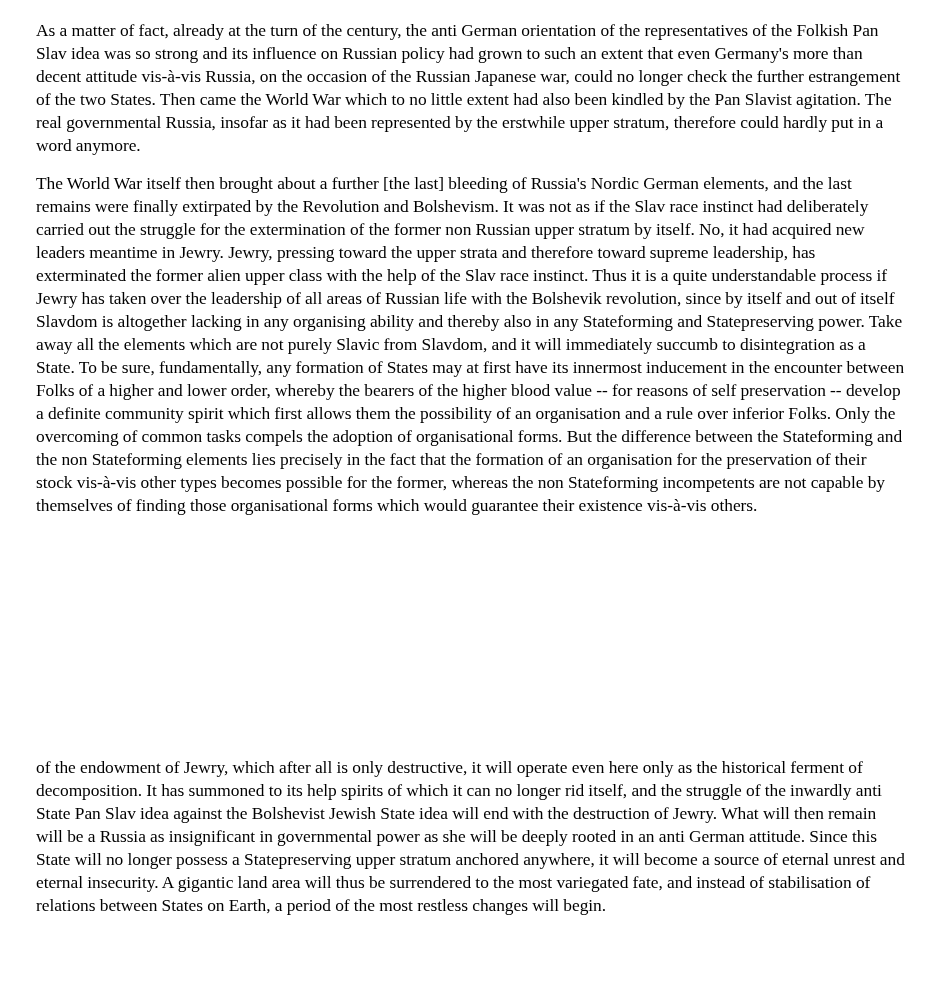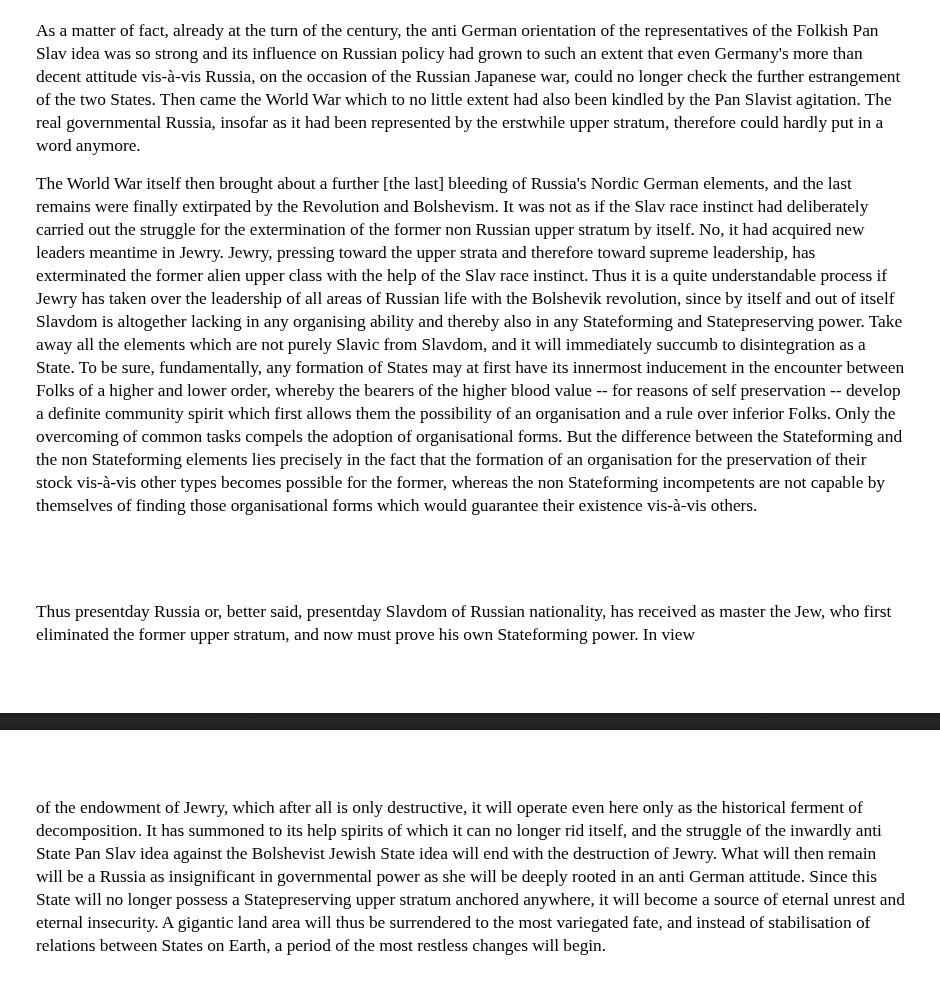--- a/index.html
+++ b/index.html
@@ -19,21 +19,21 @@
     position: absolute;
     left: 0;
     width: 940px;
     background: #ffffff;
   }
   .page-top {
     top: 0;
     height: 713px;
   }
   .page-bottom {
-    top: 740px;
+    top: 700px;
     height: 232px;
   }
   .page-break {
     position: absolute;
     left: 0;
     top: 713px;
     width: 940px;
     height: 17px;
     background: linear-gradient(to bottom, #1c1c1c 0%, #262626 50%, #1e1e1e 100%);
   }
@@ -50,20 +50,19 @@
   #para-2 { top: 172px; }
   #para-3 { top: 600px; }
   #para-4 { top: 56px; }
 </style>
 </head>
 <body>
 
 <div class="page page-top">
   <p class="para" id="para-1">As a matter of fact, already at the turn of the century, the anti German orientation of the representatives of the Folkish Pan Slav idea was so strong and its influence on Russian policy had grown to such an extent that even Germany's more than decent attitude vis-à-vis Russia, on the occasion of the Russian Japanese war, could no longer check the further estrangement of the two States. Then came the World War which to no little extent had also been kindled by the Pan Slavist agitation. The real governmental Russia, insofar as it had been represented by the erstwhile upper stratum, therefore could hardly put in a word anymore.</p>
   <p class="para" id="para-2">The World War itself then brought about a further [the last] bleeding of Russia's Nordic German elements, and the last remains were finally extirpated by the Revolution and Bolshevism. It was not as if the Slav race instinct had deliberately carried out the struggle for the extermination of the former non Russian upper stratum by itself. No, it had acquired new leaders meantime in Jewry. Jewry, pressing toward the upper strata and therefore toward supreme leadership, has exterminated the former alien upper class with the help of the Slav race instinct. Thus it is a quite understandable process if Jewry has taken over the leadership of all areas of Russian life with the Bolshevik revolution, since by itself and out of itself Slavdom is altogether lacking in any organising ability and thereby also in any Stateforming and Statepreserving power. Take away all the elements which are not purely Slavic from Slavdom, and it will immediately succumb to disintegration as a State. To be sure, fundamentally, any formation of States may at first have its innermost inducement in the encounter between Folks of a higher and lower order, whereby the bearers of the higher blood value -- for reasons of self preservation -- develop a definite community spirit which first allows them the possibility of an organisation and a rule over inferior Folks. Only the overcoming of common tasks compels the adoption of organisational forms. But the difference between the Stateforming and the non Stateforming elements lies precisely in the fact that the formation of an organisation for the preservation of their stock vis-à-vis other types becomes possible for the former, whereas the non Stateforming incompetents are not capable by themselves of finding those organisational forms which would guarantee their existence vis-à-vis others.</p>
-  <p class="para" id="para-3">Thus presentday Russia or, better said, presentday Slavdom of Russian nationality, has received as master the Jew, who first eliminated the former upper stratum, and now must prove his own Stateforming power. In view</p>
 </div>
 
 <div class="page-break"></div>
 
 <div class="page page-bottom">
   <p class="para" id="para-4">of the endowment of Jewry, which after all is only destructive, it will operate even here only as the historical ferment of decomposition. It has summoned to its help spirits of which it can no longer rid itself, and the struggle of the inwardly anti State Pan Slav idea against the Bolshevist Jewish State idea will end with the destruction of Jewry. What will then remain will be a Russia as insignificant in governmental power as she will be deeply rooted in an anti German attitude. Since this State will no longer possess a Statepreserving upper stratum anchored anywhere, it will become a source of eternal unrest and eternal insecurity. A gigantic land area will thus be surrendered to the most variegated fate, and instead of stabilisation of relations between States on Earth, a period of the most restless changes will begin.</p>
 </div>
 
 </body></html>

